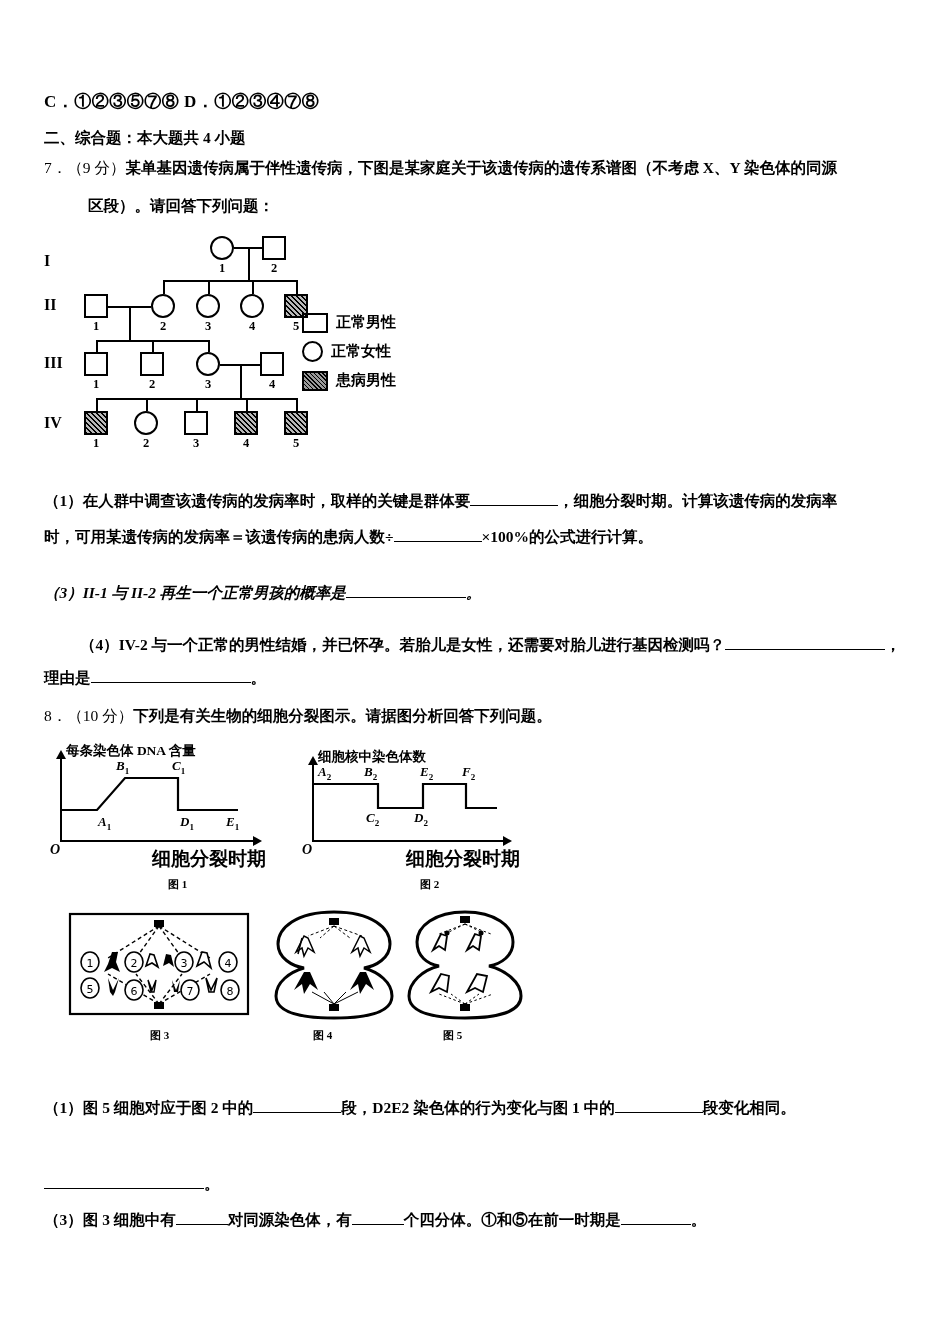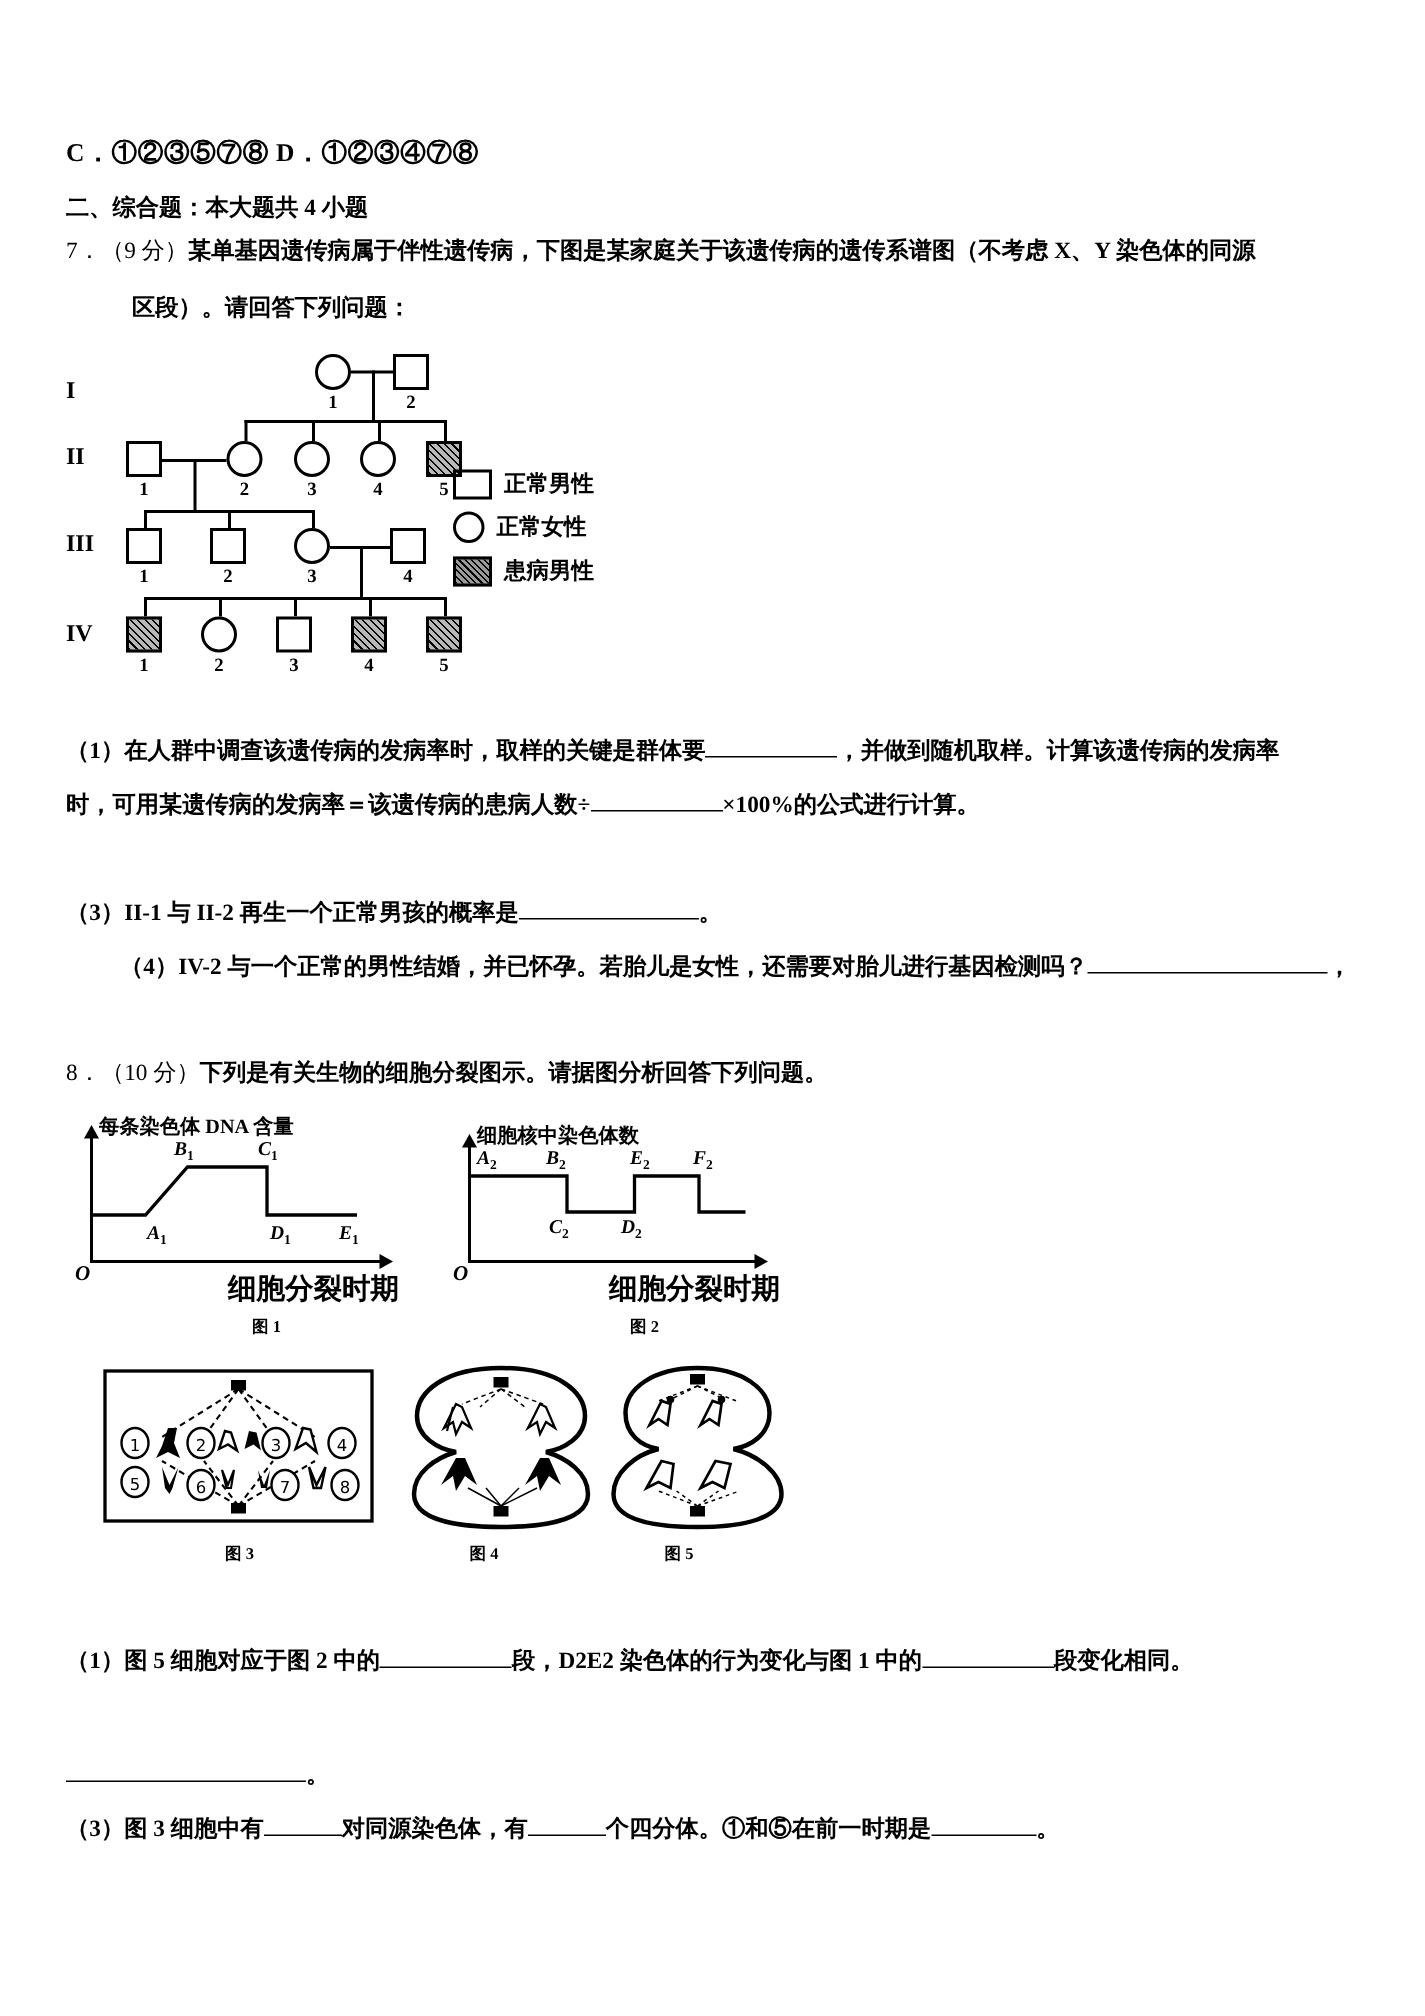--- a/index.html
+++ b/index.html
@@ -296,30 +296,33 @@
       <div class="leg-key cik"></div>
       <div class="leg-txt">正常女性</div>
     </div>
     <div class="leg-row">
       <div class="leg-key affk"></div>
       <div class="leg-txt">患病男性</div>
     </div>
   </div>
 
   <div class="q-para" style="top:485px;">
-    <span>（1）在人群中调查该遗传病的发病率时，取样的关键是群体要</span><span class="blank b-l"></span><span>，并做到随机取样。计算该遗传病的发病率</span>
+    <span>（1）在人群中调查该遗传病的发病率时，取样的关键是群体要</span><span class="blank b-l"></span><span>，细胞分裂时期。计算该遗传病的发病率</span>
   </div>
   <div class="q-para" style="top:521px;">
     <span>时，可用某遗传病的发病率＝该遗传病的患病人数÷</span><span class="blank b-l"></span><span>×100%的公式进行计算。</span>
   </div>
-  <div class="q-para" style="top:593px;">
+  <div class="q-para" style="top:577px;font-style:italic;">
     <span>（3）II-1 与 II-2 再生一个正常男孩的概率是</span><span class="blank b-xl"></span><span>。</span>
   </div>
   <div class="q-para" style="top:629px;margin-left:36px;">
     <span>（4）IV-2 与一个正常的男性结婚，并已怀孕。若胎儿是女性，还需要对胎儿进行基因检测吗？</span><span class="blank b-xxl"></span><span>，</span>
+  </div>
+  <div class="q-para" style="top:662px;">
+    <span>理由是</span><span class="blank b-xxl"></span><span>。</span>
   </div>
 
   <div class="q-para" style="top:700px;">
     <span class="q-normal">8．</span><span class="q-normal">（10 分）</span><span>下列是有关生物的细胞分裂图示。请据图分析回答下列问题。</span>
   </div>
 
   <div class="graph" style="left:50px; top:742px; width:230px; height:110px;">
     <div class="g-ylabel" style="left:16px; top:0px;">每条染色体 DNA 含量</div>
 
     <div class="g-axis-v" style="left:10px; top:16px; height:84px;"></div>

